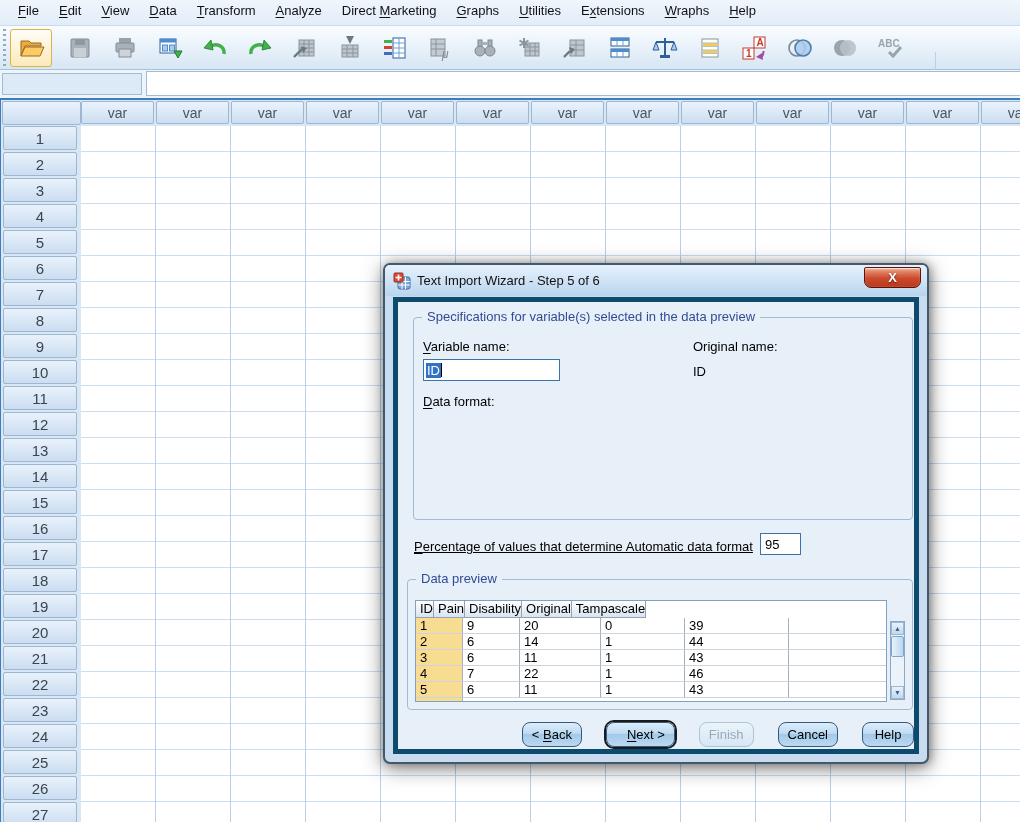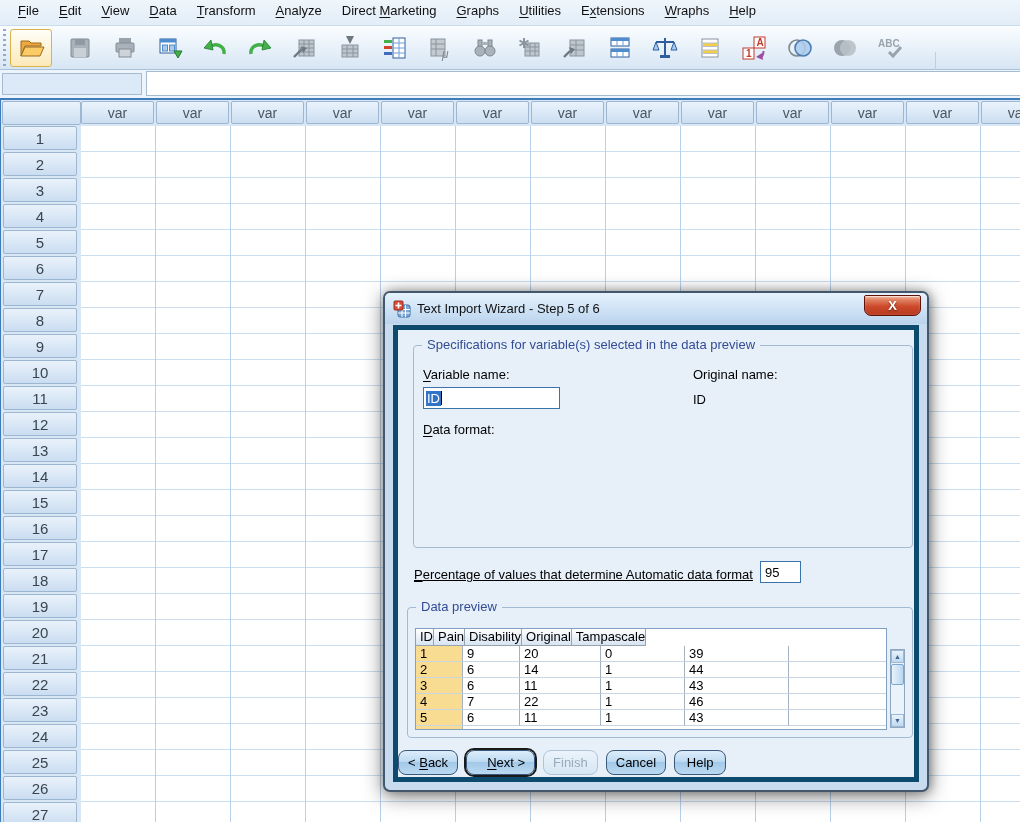--- a/index.html
+++ b/index.html
@@ -42,21 +42,21 @@
     color:#4A5661; font-size:14px; background:linear-gradient(#EAF3FC,#CCDEF1); border:1px solid #9DB6D2; border-radius:2px; }
   .corner { position:absolute; left:0; top:0; width:79px; height:24px; margin:1px 0 0 1px;
     background:linear-gradient(#EAF3FC,#CCDEF1); border:1px solid #9DB6D2; border-radius:2px; }
   .rowheaders { position:absolute; left:0; top:26px; width:80px; bottom:0; overflow:hidden; }
   .rowheader { width:74px; height:24px; margin:0 2px 2px 2px; text-align:center; line-height:23px;
     color:#3A454F; font-size:15px; background:linear-gradient(#E9F2FB,#CBDDF1); border:1px solid #9DB6D2; border-radius:2px; }
 
   
   .dialog { position:absolute; left:383px; top:263px; width:546px; height:501px;
     border:2px solid #43586C; border-radius:7px; background:#C9DCEF;
-    box-shadow:0 4px 20px rgba(0,0,0,.5), 2px 0 8px rgba(0,0,0,.25);margin-top:28px; }
+    box-shadow:0 4px 20px rgba(0,0,0,.5), 2px 0 8px rgba(0,0,0,.25); }
   .titlebar { position:absolute; left:0; top:0; right:0; height:31px; border-radius:5px 5px 0 0;
     background:linear-gradient(#E6F2FD,#BAD4EE); display:flex; align-items:center; padding-left:8px; }
   .title-text { margin-left:6px; font-size:13px; color:#111; }
   .closebtn { position:absolute; top:2px; right:6px; width:57px; height:21px;
     border:1px solid #5E120A; border-radius:2px 2px 7px 7px;
     background:linear-gradient(180deg,#F3BCA4 0%,#E18163 20%,#CC4A2B 55%,#B8391E 100%);
     box-shadow:inset 0 1px 0 rgba(255,255,255,.55), inset 0 0 2px rgba(255,255,255,.3);
     color:#fff; font-weight:bold; font-size:13px; text-align:center; line-height:19px;
     text-shadow:0 1px 2px rgba(0,0,0,.55); cursor:default; }
   .panel { position:absolute; left:8px; right:8px; top:32px; bottom:8px; background:#E7F0F9; border:5px solid #0c4a6e; }
@@ -91,21 +91,21 @@
 
   
   .vscroll { position:absolute; left:482px; top:41px; width:15px; height:79px; border:1px solid #8FA8C0; background:#EAF2FA; }
   .sbtn { position:absolute; left:0; width:13px; height:13px; background:linear-gradient(#E8F3FC,#BFD9F0);
     border:1px solid #9DB8D2; color:#44618C; font-size:7px; text-align:center; line-height:11px; }
   .sbtn.up { top:0; } .sbtn.down { bottom:0; }
   .sthumb { position:absolute; left:0; top:14px; width:13px; height:21px;
     background:linear-gradient(90deg,#E8F3FC,#B9D6F0); border:1px solid #7FA7CC; border-radius:2px; }
 
   
-  .btnrow { position:absolute; left:0; right:0; top:420px; display:flex; justify-content:flex-start; gap:8px; }
+  .btnrow { position:absolute; left:0; right:0; top:420px; display:flex; justify-content:flex-end; gap:24px; }
   .wbtn { height:25px; min-width:52px; padding:0 9px; border:1px solid #38587C; border-radius:8px;
     background:linear-gradient(#DCEDFB 0%,#BFDBF2 45%,#A3C9E9 50%,#BBD9F1 100%);
     font-family:"Liberation Sans",sans-serif; font-size:13px; color:#000; line-height:22px; text-align:center; }
   .wbtn.focus { box-shadow:0 0 0 2px #1A1A1A;padding-left:20px; }
   .wbtn.disabled { background:linear-gradient(#EBF3FB,#D6E7F4); color:#99A9BA; border-color:#AFC4D6; }
 </style>
 </head>
 <body>
 
 <div class="menubar">

